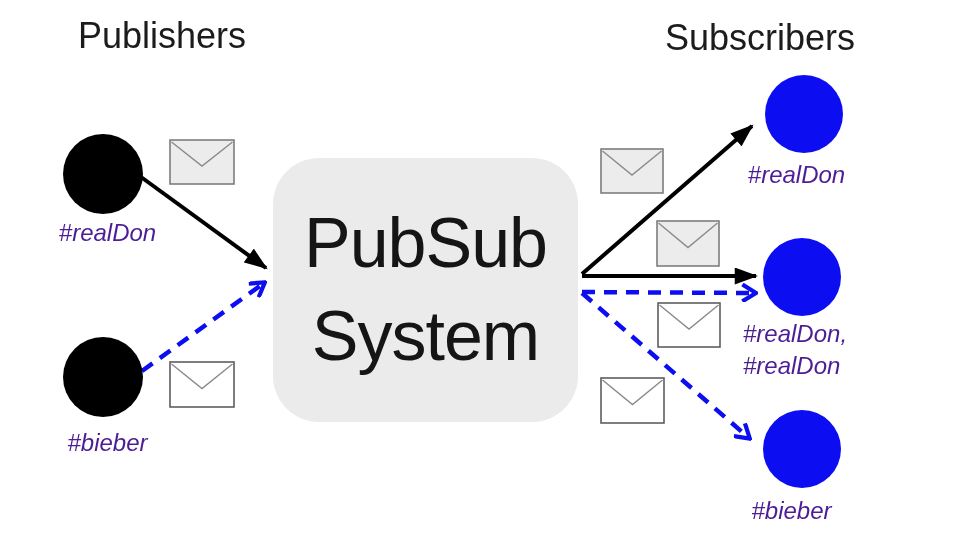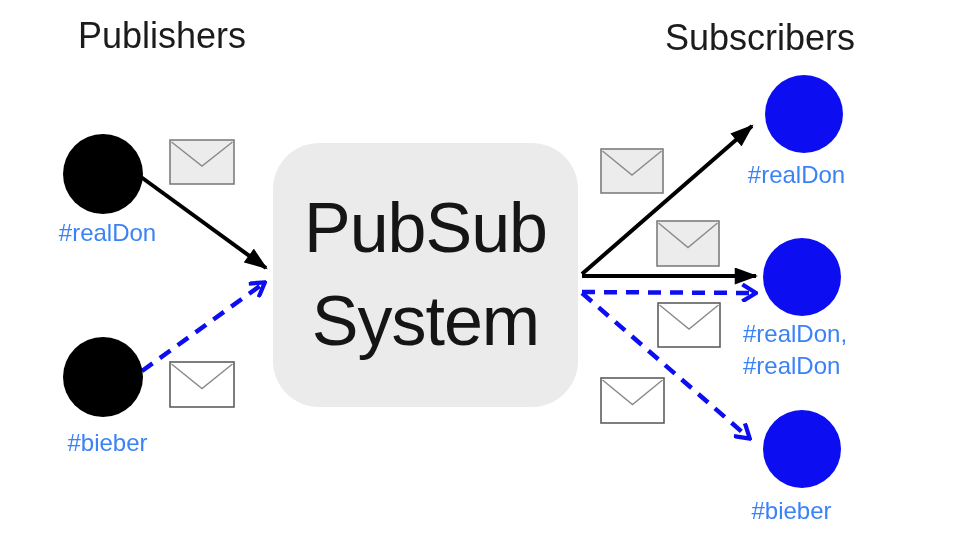--- a/index.html
+++ b/index.html
@@ -15,26 +15,26 @@
   html,body{margin:0;padding:0;background:#ffffff;}
   .stage{
     position:relative;width:960px;height:540px;overflow:hidden;background:#ffffff;
     font-family:"Liberation Sans","DejaVu Sans",sans-serif;color:var(--color-text);
   }
   .heading{position:absolute;font-size:36px;line-height:1.2;letter-spacing:0;color:#1c1c1c;white-space:nowrap;}
   #publishers-heading{left:48px;top:14px;margin-left:30px;}
   #subscribers-heading{left:665px;top:16px;text-align:right;}
   .layer{position:absolute;left:0;top:0;width:960px;height:540px;}
   .pubsub-box{
-    position:absolute;left:273px;top:143px;width:305px;height:264px;border-radius:46px;
+    position:absolute;left:273px;top:158px;width:305px;height:264px;border-radius:46px;
     background:var(--color-pubsub-box-fill);
     display:flex;flex-direction:column;align-items:center;justify-content:center;
   }
   .pubsub-line{font-size:70px;line-height:93px;letter-spacing:-1px;color:#151515;white-space:nowrap;}
-  .node-label{position:absolute;font-size:24px;line-height:32px;color:#3b82f6;white-space:nowrap;}
+  .node-label{position:absolute;font-size:24px;line-height:32px;color:#4c1d95;white-space:nowrap;font-style:italic;}
   .centered{text-align:center;width:135px;}
   #pub-label-realdon{left:40px;top:217px;}
   #pub-label-bieber{left:40px;top:427px;}
   #sub-label-realdon{left:729px;top:159px;}
   #sub-label-bieber-realdon{left:743px;top:318px;text-align:left;}
   #sub-label-bieber{left:724px;top:495px;}
   .node-pub{fill:var(--color-publisher-node);}
   .node-sub{fill:var(--color-subscriber-node);}
   .flow-black{stroke:var(--color-realdon-flow);stroke-width:4;fill:none;}
   .flow-blue{stroke:var(--color-bieber-flow);stroke-width:4.5;fill:none;stroke-dasharray:13 9;}

